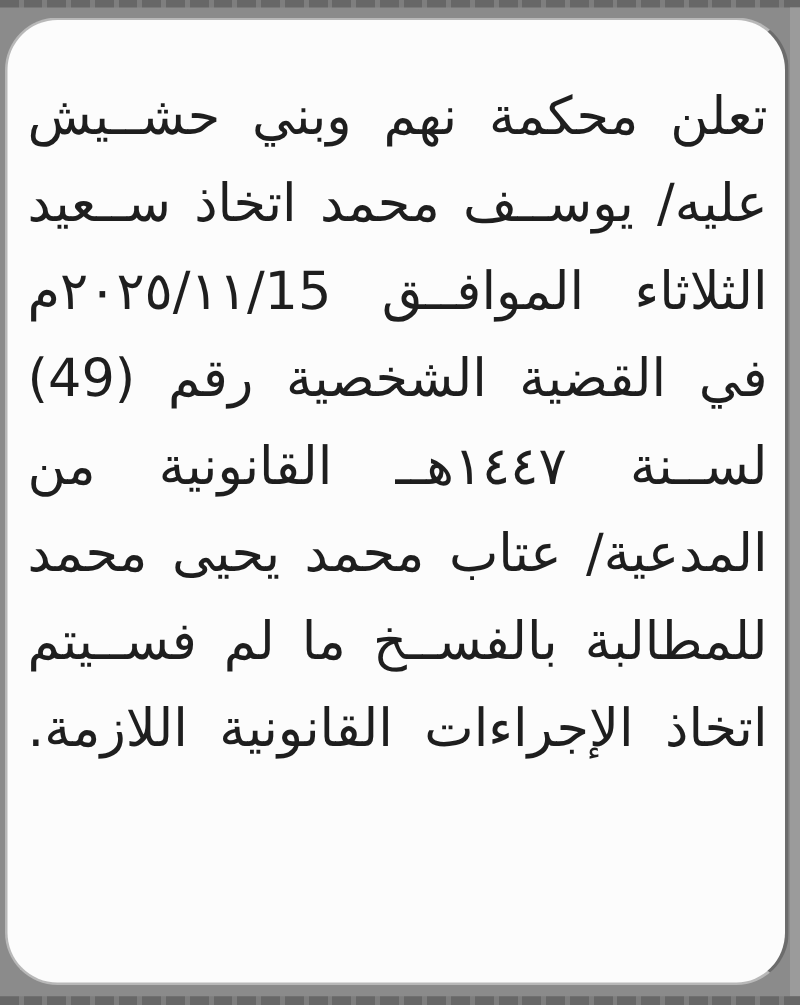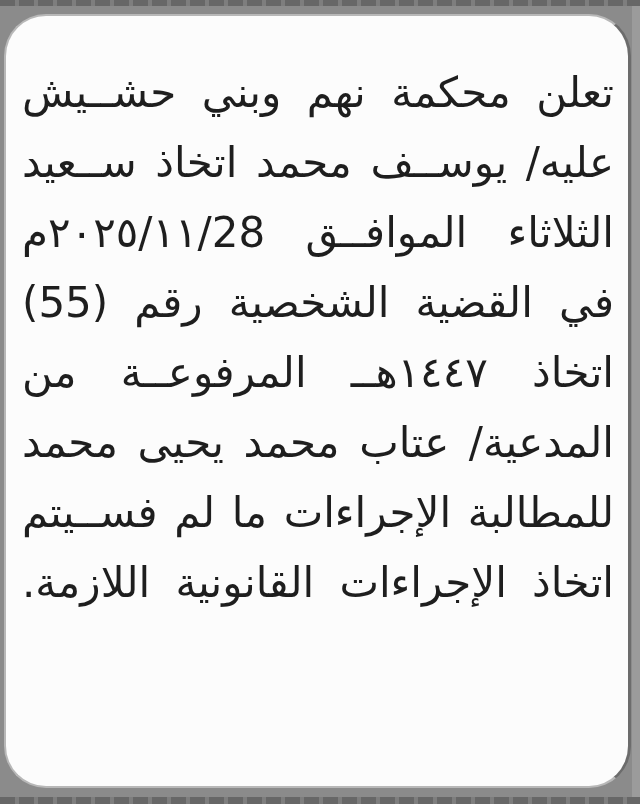--- a/index.html
+++ b/index.html
@@ -65,23 +65,23 @@
 
 <div class="canvas">
 
   <div class="trim trim-top"></div>
 
   <div class="right-strip"></div>
 
   <div class="card" lang="ar" dir="rtl">
     <div class="line">تعلن محكمة نهم وبني حشــيش</div>
     <div class="line">عليه/ يوســف محمد اتخاذ ســعيد</div>
-    <div class="line">الثلاثاء الموافــق ٢٠٢٥/١١/28م</div>
-    <div class="line">في القضية الشخصية رقم (55)</div>
-    <div class="line">اتخاذ ١٤٤٧هــ المرفوعــة من</div>
+    <div class="line">الثلاثاء الموافــق ٢٠٢٥/١١/15م</div>
+    <div class="line">في القضية الشخصية رقم (49)</div>
+    <div class="line">لســنة ١٤٤٧هــ القانونية من</div>
     <div class="line">المدعية/ عتاب محمد يحيى محمد</div>
-    <div class="line">للمطالبة الإجراءات ما لم فســيتم</div>
+    <div class="line">للمطالبة بالفســخ ما لم فســيتم</div>
     <div class="line">اتخاذ الإجراءات القانونية اللازمة.</div>
   </div>
 
   <div class="trim trim-bottom"></div>
 
 </div>
 
 </body></html>

